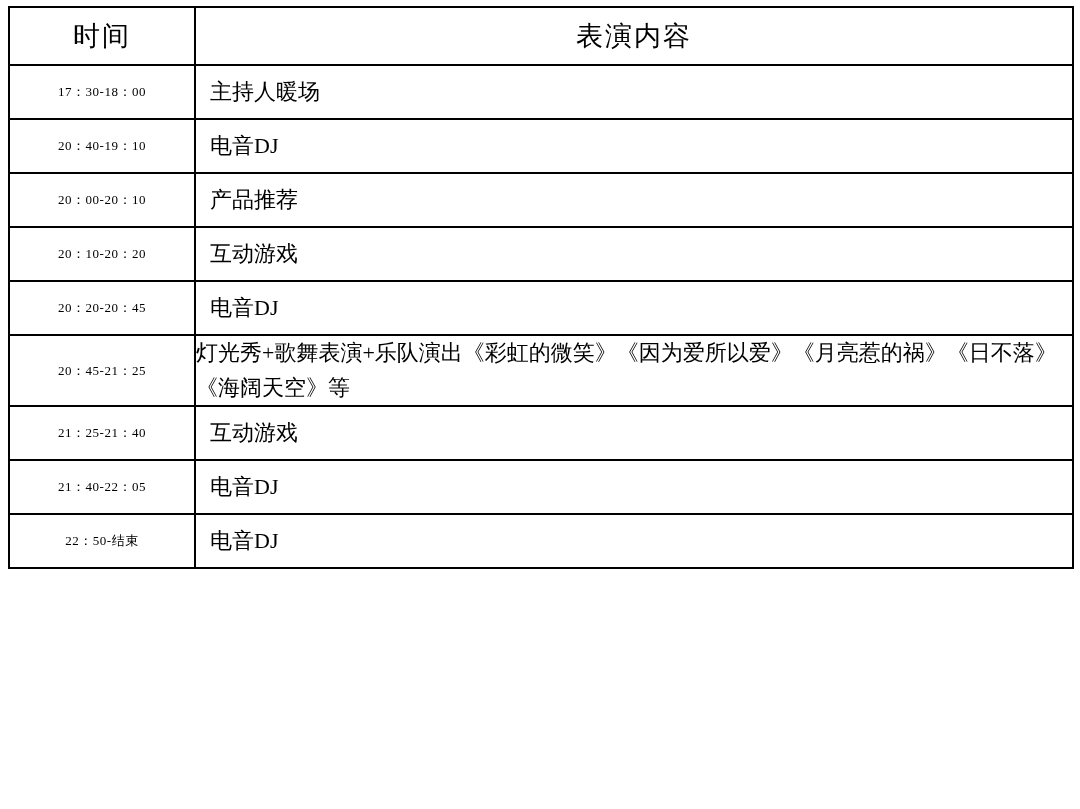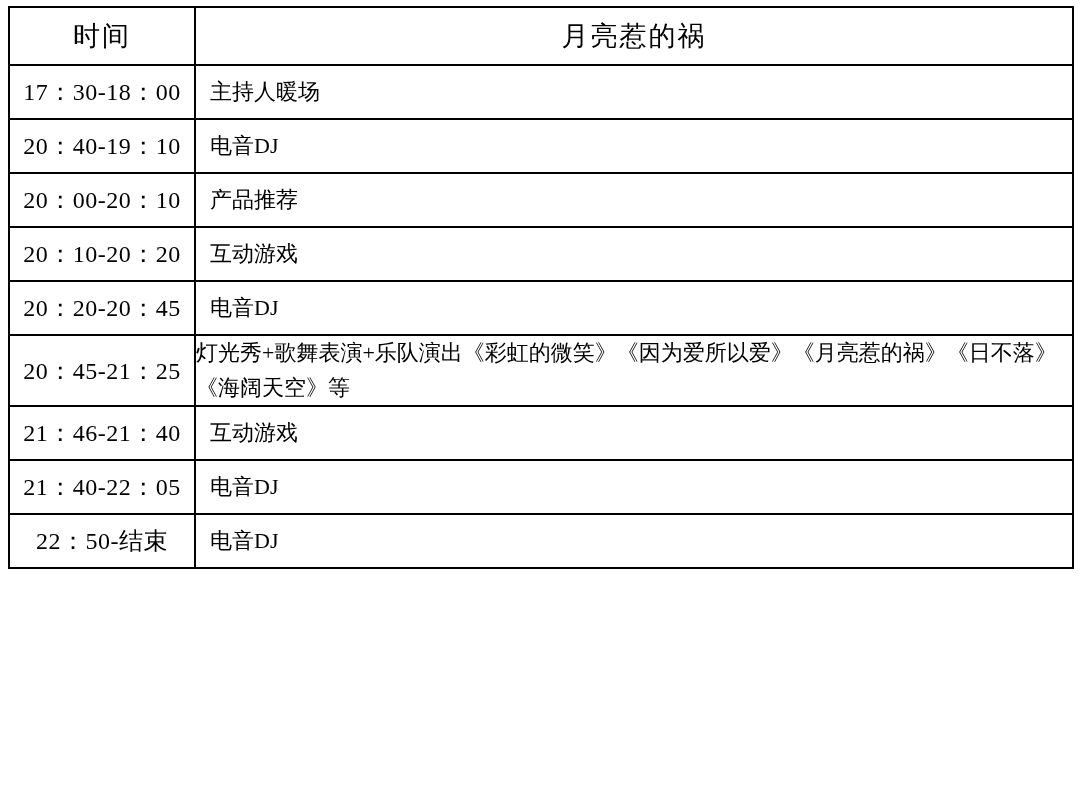--- a/index.html
+++ b/index.html
@@ -36,21 +36,21 @@
   th.head-time, th.head-content {
     font-weight: normal;
     font-size: 27px;
     line-height: 1.2;
     text-align: center;
     height: 56px;
     letter-spacing: 2px;
   }
   td.time-cell {
     text-align: center;
-    font-size: 24px;
+    font-size: 13px;
     letter-spacing: 0.5px;
     padding: 6px 2px;
     white-space: nowrap;
     margin-top: 43px;
   }
   td.content-cell {
     font-size: 22px;
     line-height: 1.55;
     padding: 9px 14px;
   }
@@ -66,21 +66,21 @@
 
 <div class="sheet">
   <table class="schedule">
     <colgroup>
       <col class="c-time">
       <col class="c-content">
     </colgroup>
     <thead>
       <tr>
         <th class="head-time">时间</th>
-        <th class="head-content">月亮惹的祸</th>
+        <th class="head-content">表演内容</th>
       </tr>
     </thead>
     <tbody>
         <tr>
           <td class="time-cell">17：30-18：00</td>
           <td class="content-cell center">主持人暖场</td>
         </tr>
         <tr>
           <td class="time-cell">20：40-19：10</td>
           <td class="content-cell center">电音DJ</td>
@@ -95,21 +95,21 @@
         </tr>
         <tr>
           <td class="time-cell">20：20-20：45</td>
           <td class="content-cell center">电音DJ</td>
         </tr>
         <tr>
           <td class="time-cell">20：45-21：25</td>
           <td class="content-cell multi">灯光秀+歌舞表演+乐队演出《彩虹的微笑》《因为爱所以爱》《月亮惹的祸》《日不落》《海阔天空》等</td>
         </tr>
         <tr>
-          <td class="time-cell">21：46-21：40</td>
+          <td class="time-cell">21：25-21：40</td>
           <td class="content-cell center">互动游戏</td>
         </tr>
         <tr>
           <td class="time-cell">21：40-22：05</td>
           <td class="content-cell center">电音DJ</td>
         </tr>
         <tr>
           <td class="time-cell">22：50-结束</td>
           <td class="content-cell center">电音DJ</td>
         </tr>

